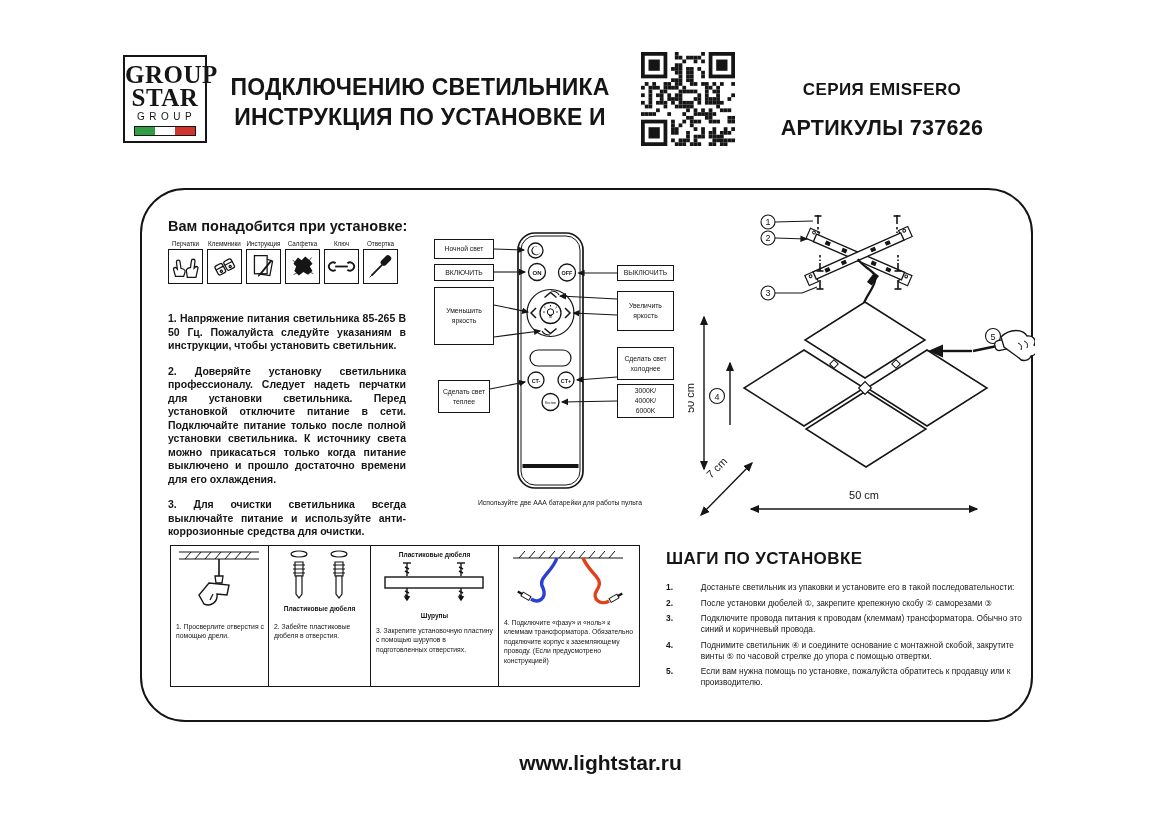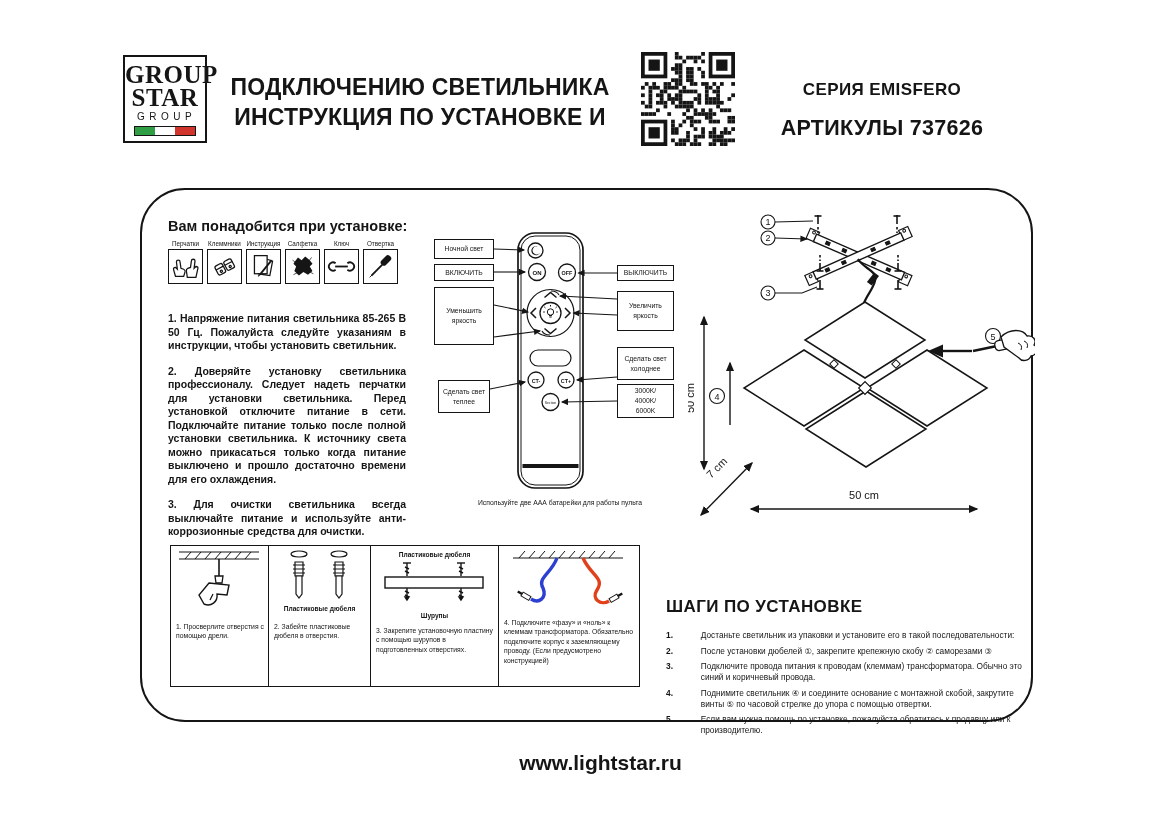--- a/index.html
+++ b/index.html
@@ -41,21 +41,21 @@
 
   
   .panels-box{left:170px;top:545px;width:470px;height:142px;border:1.6px solid #151515;box-sizing:border-box;display:flex;}
   .pcell{position:relative;border-right:1.4px solid #151515;box-sizing:border-box;height:100%;}
   .pcell:last-child{border-right:none;}
   .pcap{position:absolute;left:5px;right:4px;font-size:6.8px;line-height:1.38;}
   .plab{position:absolute;left:0;right:0;text-align:center;font-weight:bold;font-size:6.6px;}
 
   
   .steps-wrap{left:666px;top:549px;width:362px;}
-  .steps-heading{font-weight:bold;font-size:17px;letter-spacing:.4px;margin-top:48px;}
+  .steps-heading{font-weight:bold;font-size:17px;letter-spacing:.4px;}
   .steps-list{margin-top:13px;}
   .step-item{display:flex;margin-bottom:4.5px;}
   .step-num{width:27px;font-weight:bold;font-size:8.4px;line-height:11px;}
   .step-text{width:330px;font-size:8.3px;line-height:11px;margin-left:8px;}
 
   .footer-url{left:16px;top:751px;width:1169px;text-align:center;font-weight:bold;font-size:21px;}
 
   svg text{font-family:"Liberation Sans","DejaVu Sans",sans-serif;}
 </style>
 </head>

